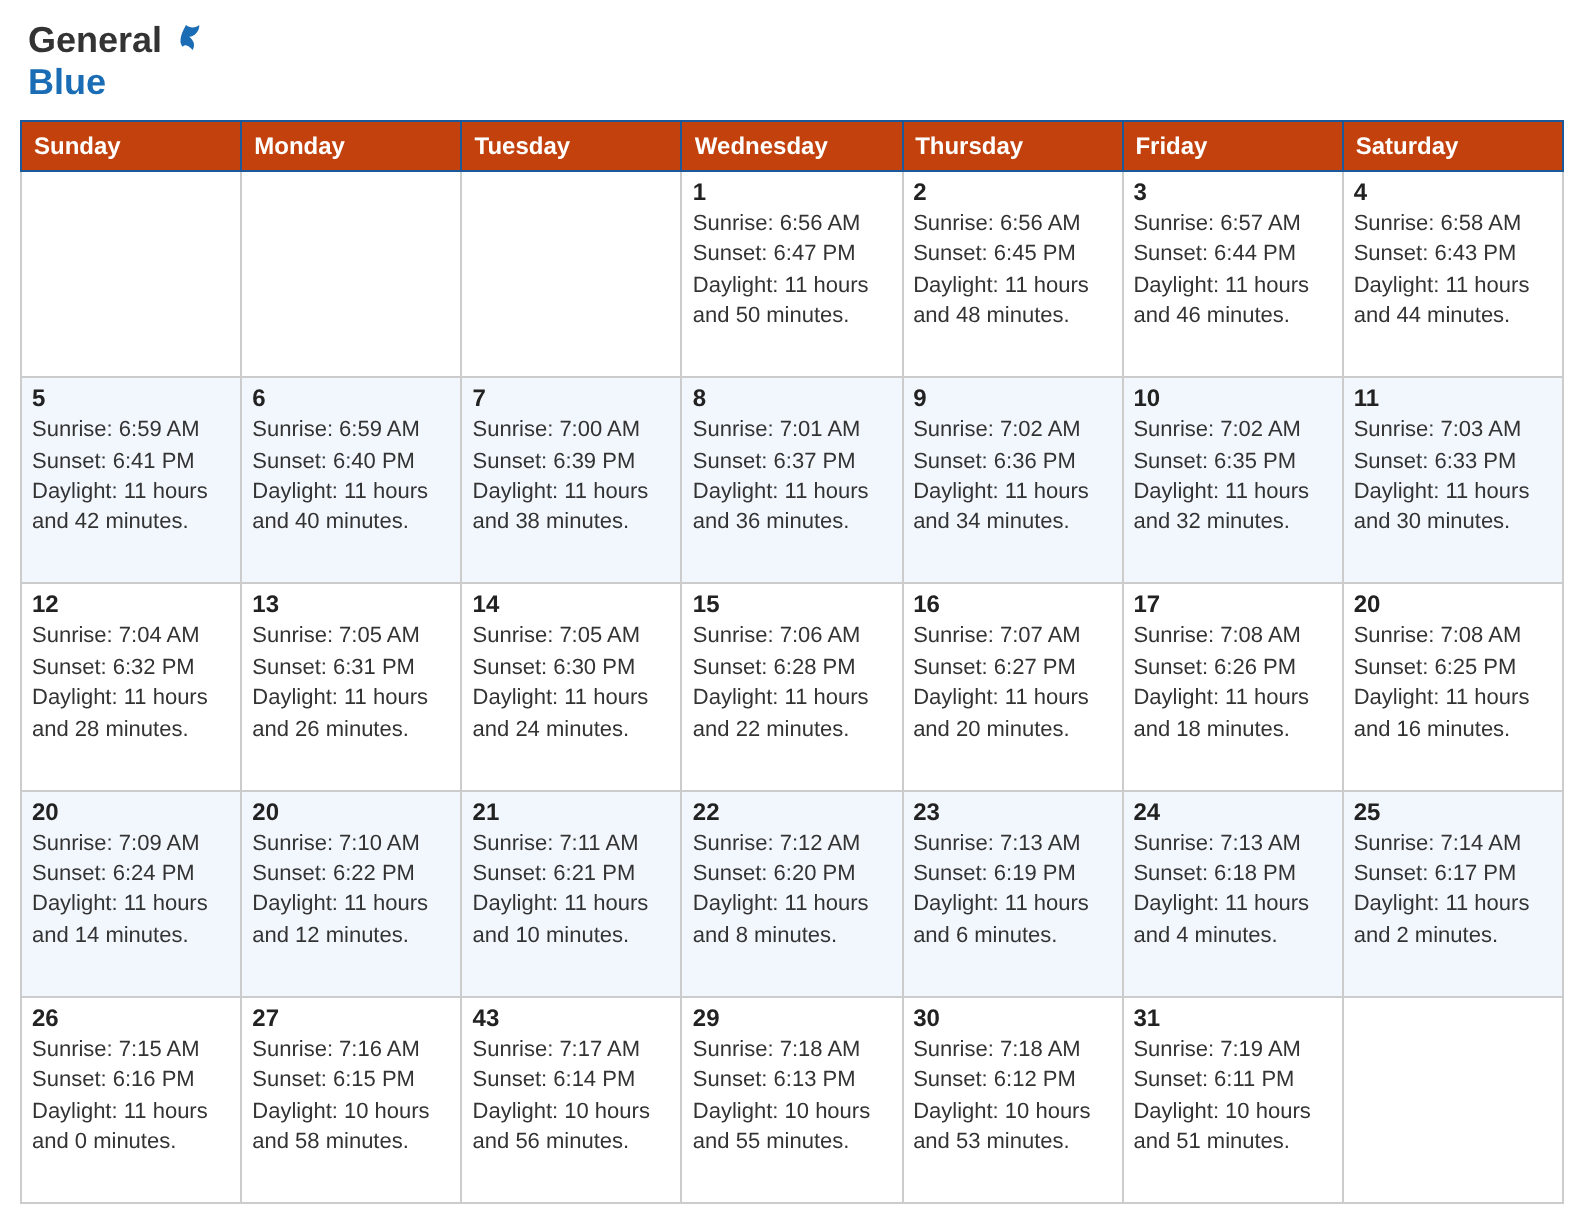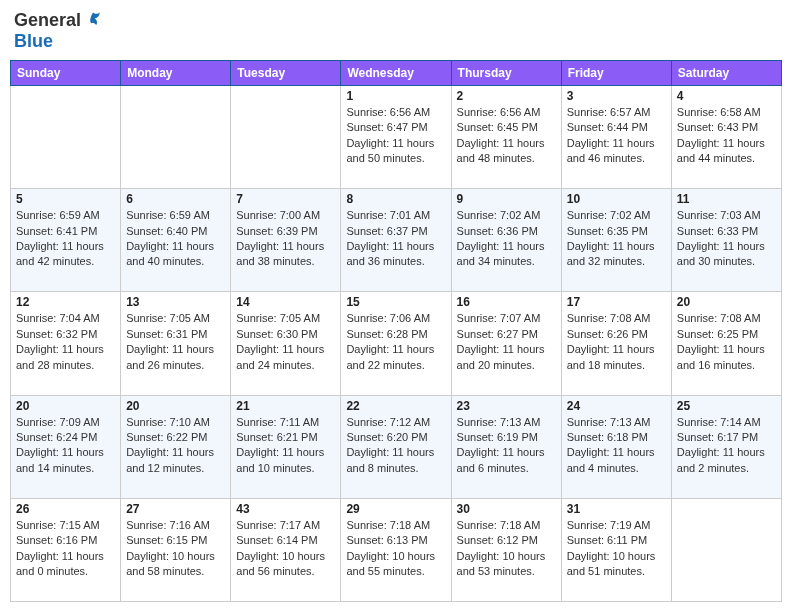--- a/index.html
+++ b/index.html
@@ -57,21 +57,21 @@
       color: #444;
     }
     .calendar {
       flex: 1;
       border: 1px solid #ccc;
       border-collapse: collapse;
       width: 100%;
       table-layout: fixed;
     }
     .calendar th {
-      background-color: #8b5cf6;
+      background-color: #c2410c;
       color: #fff;
       text-align: left;
       padding: 5px 6px;
       font-size: 12px;
       border: 1px solid #1a5a9a;
     }
     .calendar td {
       vertical-align: top;
       border: 1px solid #ccc;
       padding: 3px 5px;

